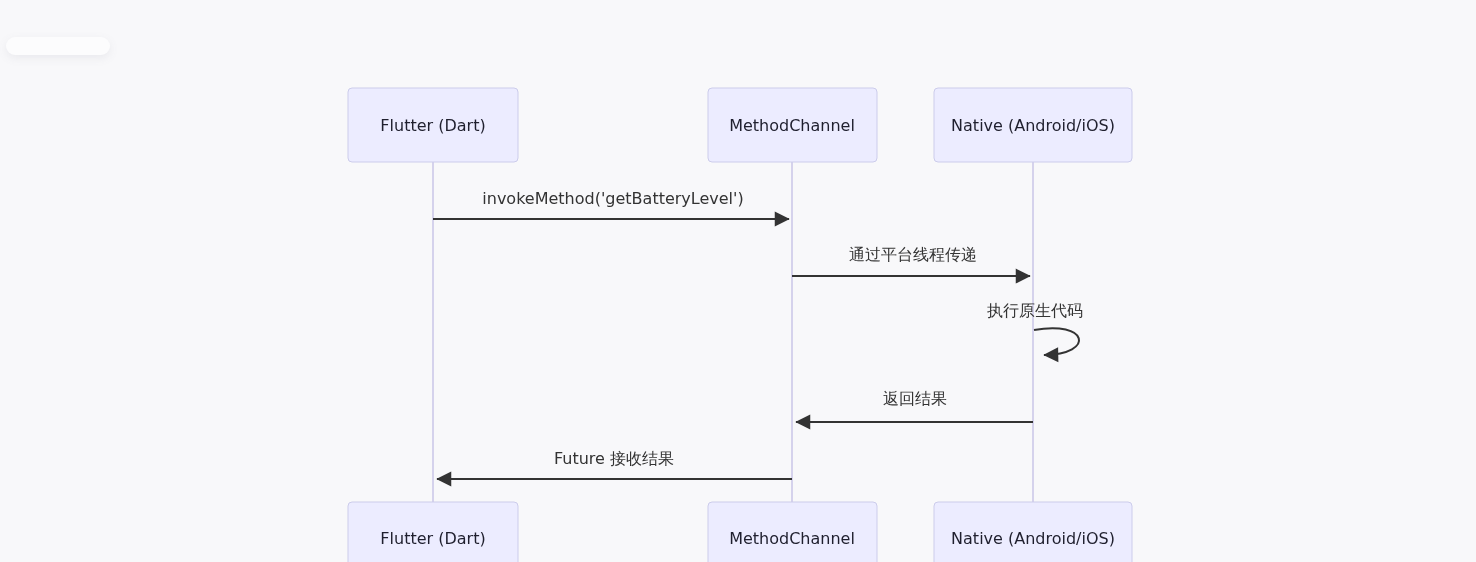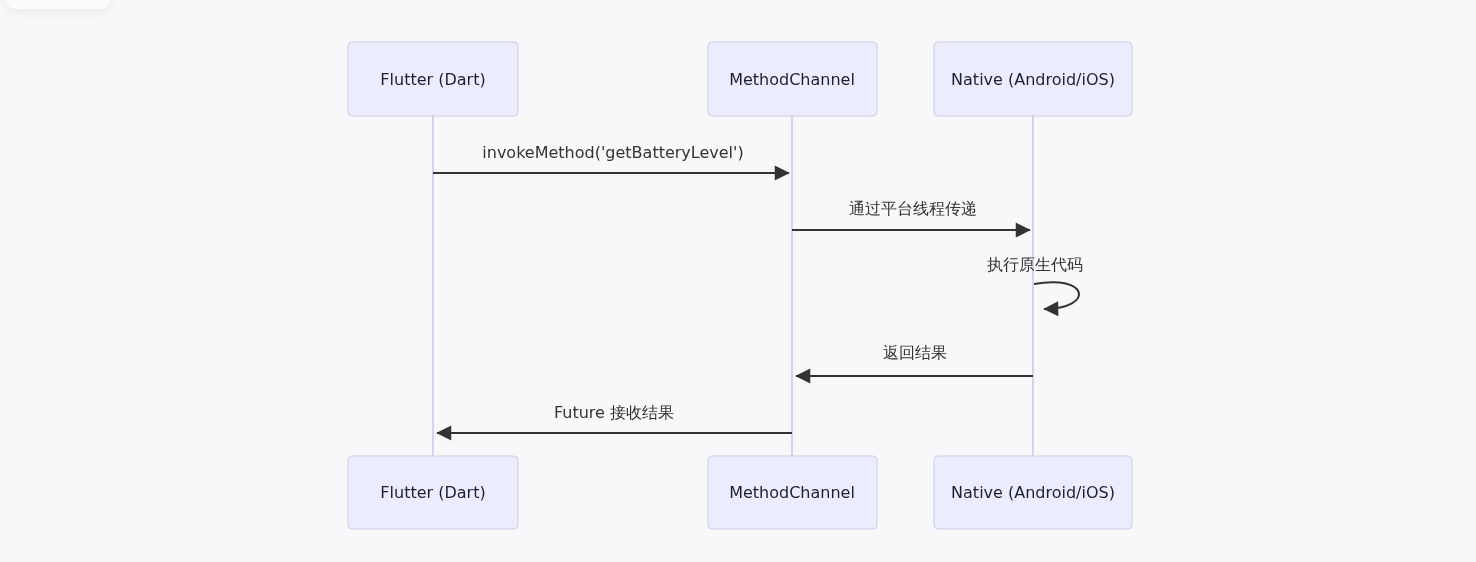--- a/index.html
+++ b/index.html
@@ -6,20 +6,21 @@
   html, body {
     width: 1476px; height: 562px;
     background: #f8f8fa;
     overflow: hidden;
     font-family: "DejaVu Sans", "Liberation Sans", sans-serif;
   }
   .canvas {
     position: relative;
     width: 1476px; height: 474px;
     background: #f8f8fa;
+    margin-top: 46px;
   }
   .corner-artifact {
     position: absolute;
     top: -9px; left: 6px;
     width: 104px; height: 18px;
     border-radius: 9px;
     background: #fcfcfd;
     box-shadow: 0 3px 10px rgba(110, 110, 130, 0.10);
   }
   svg.seq { position: absolute; inset: 0; }

